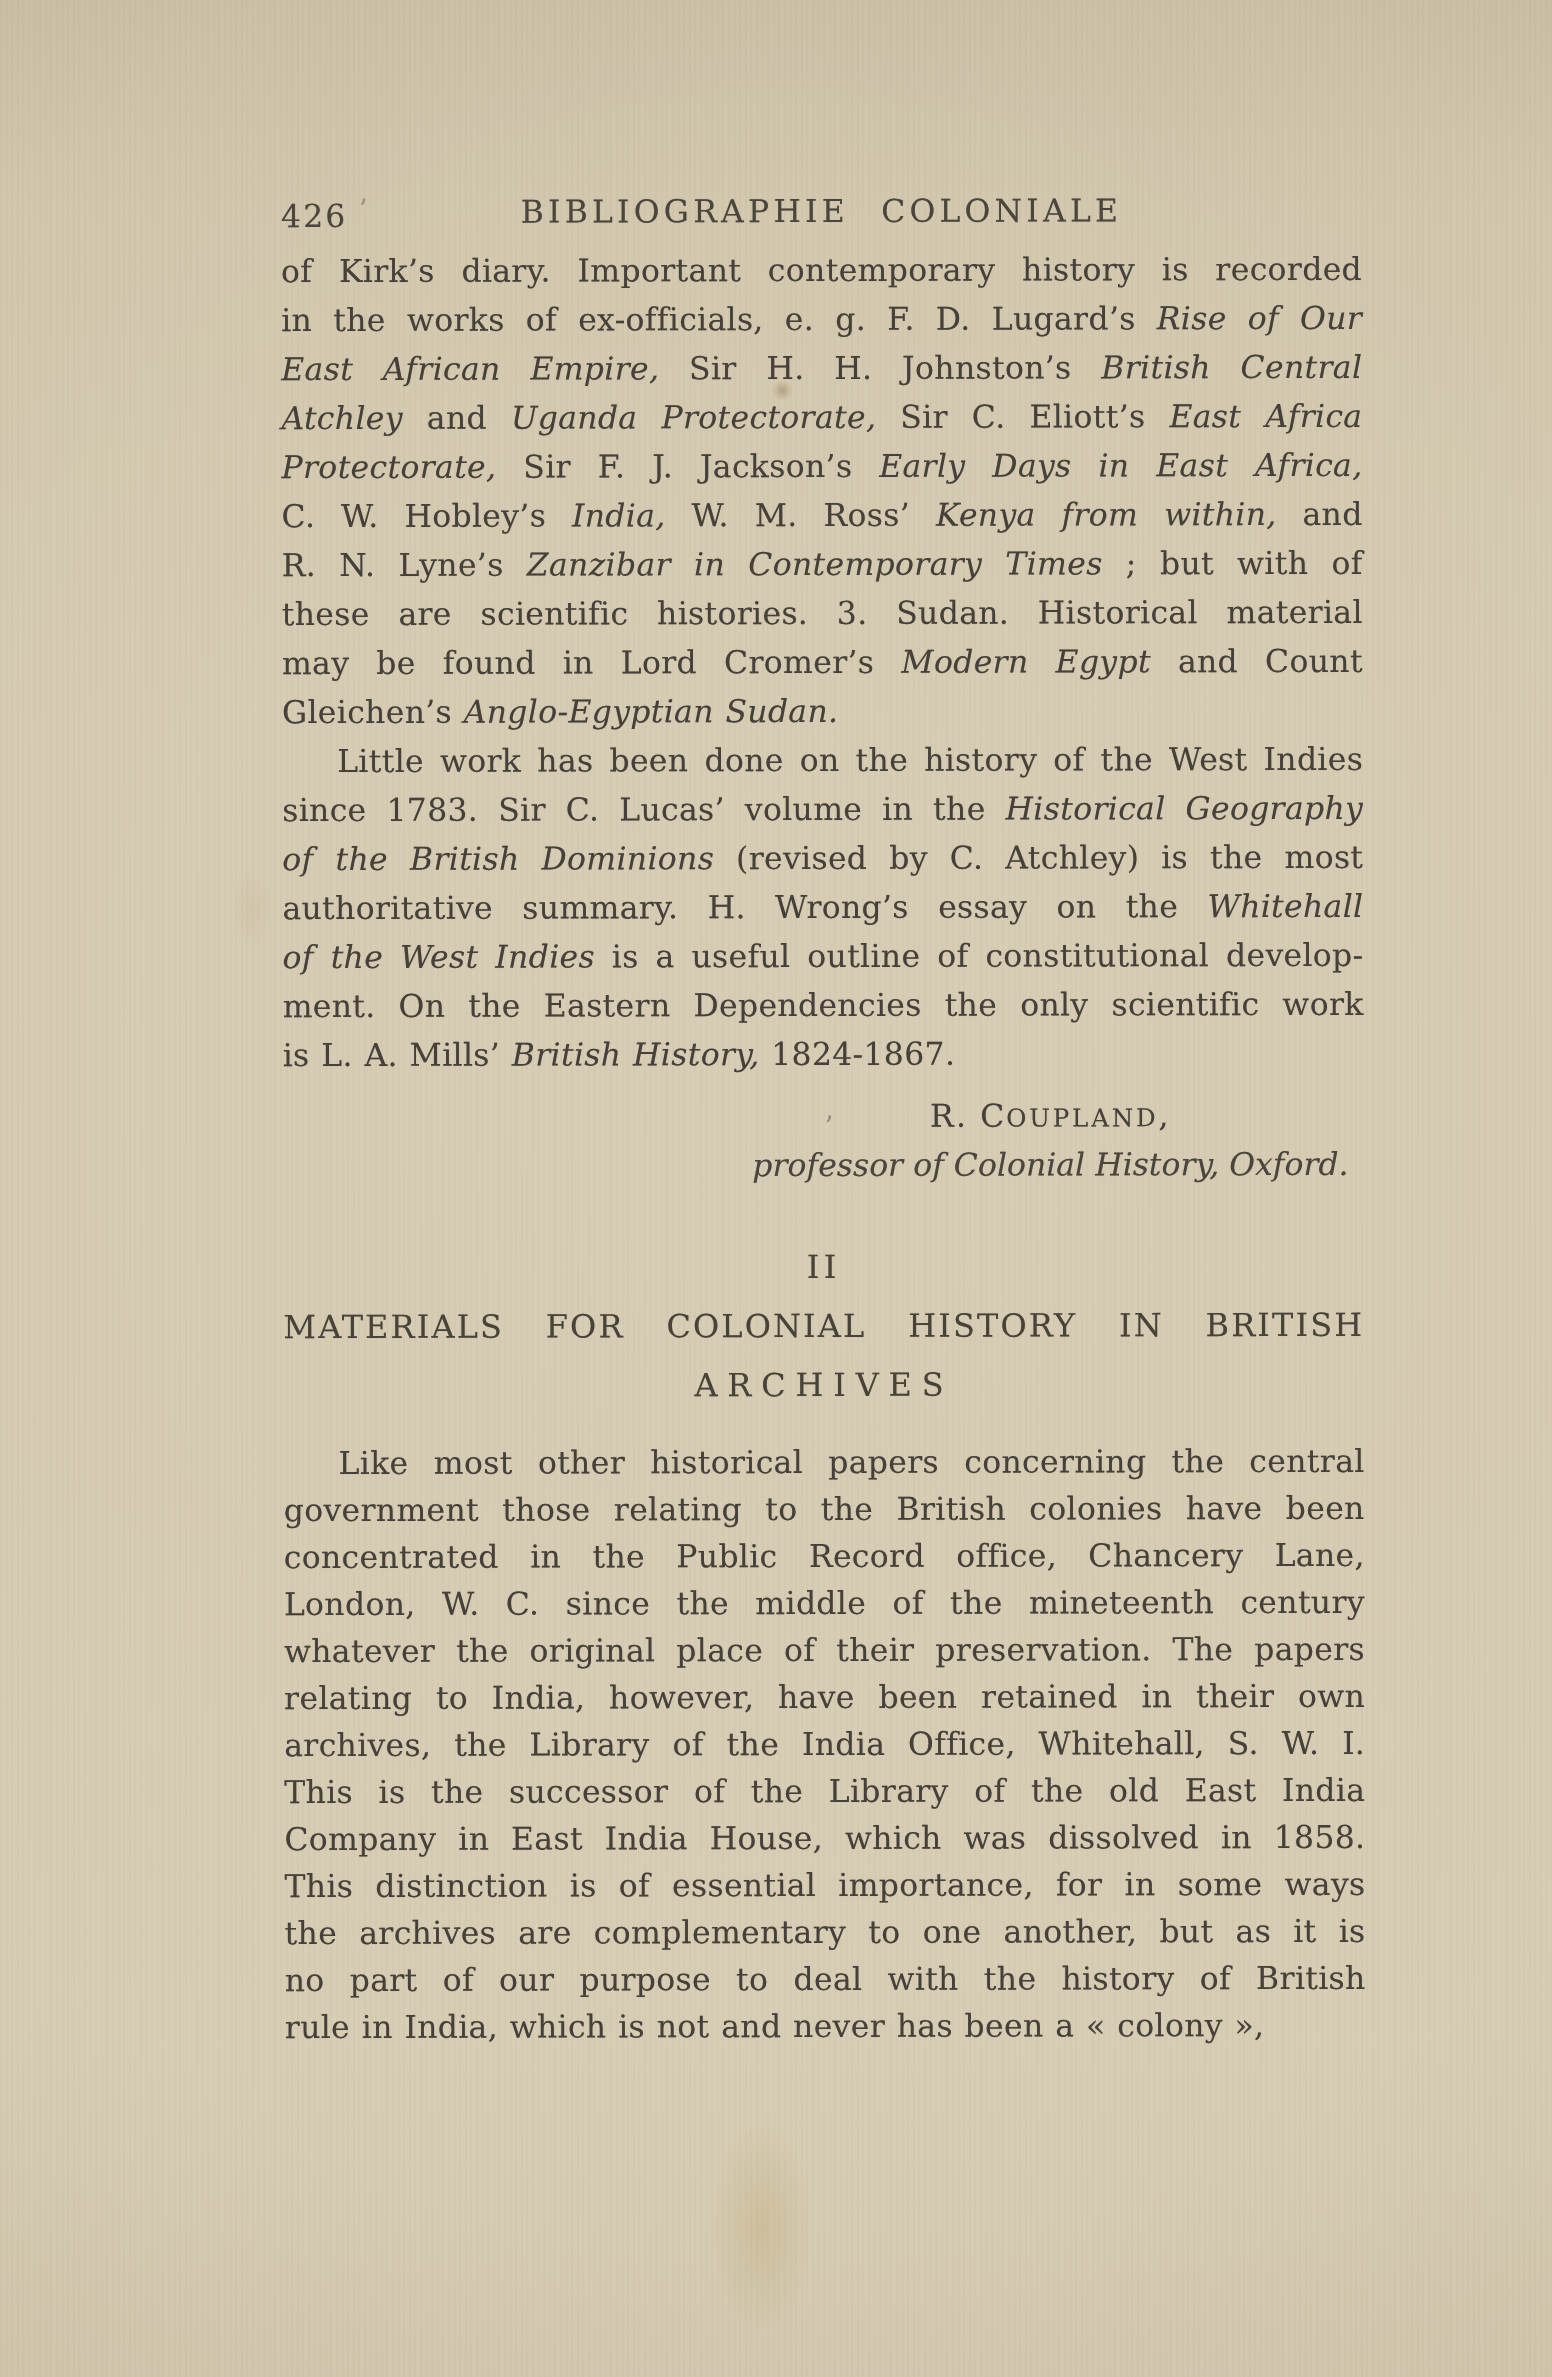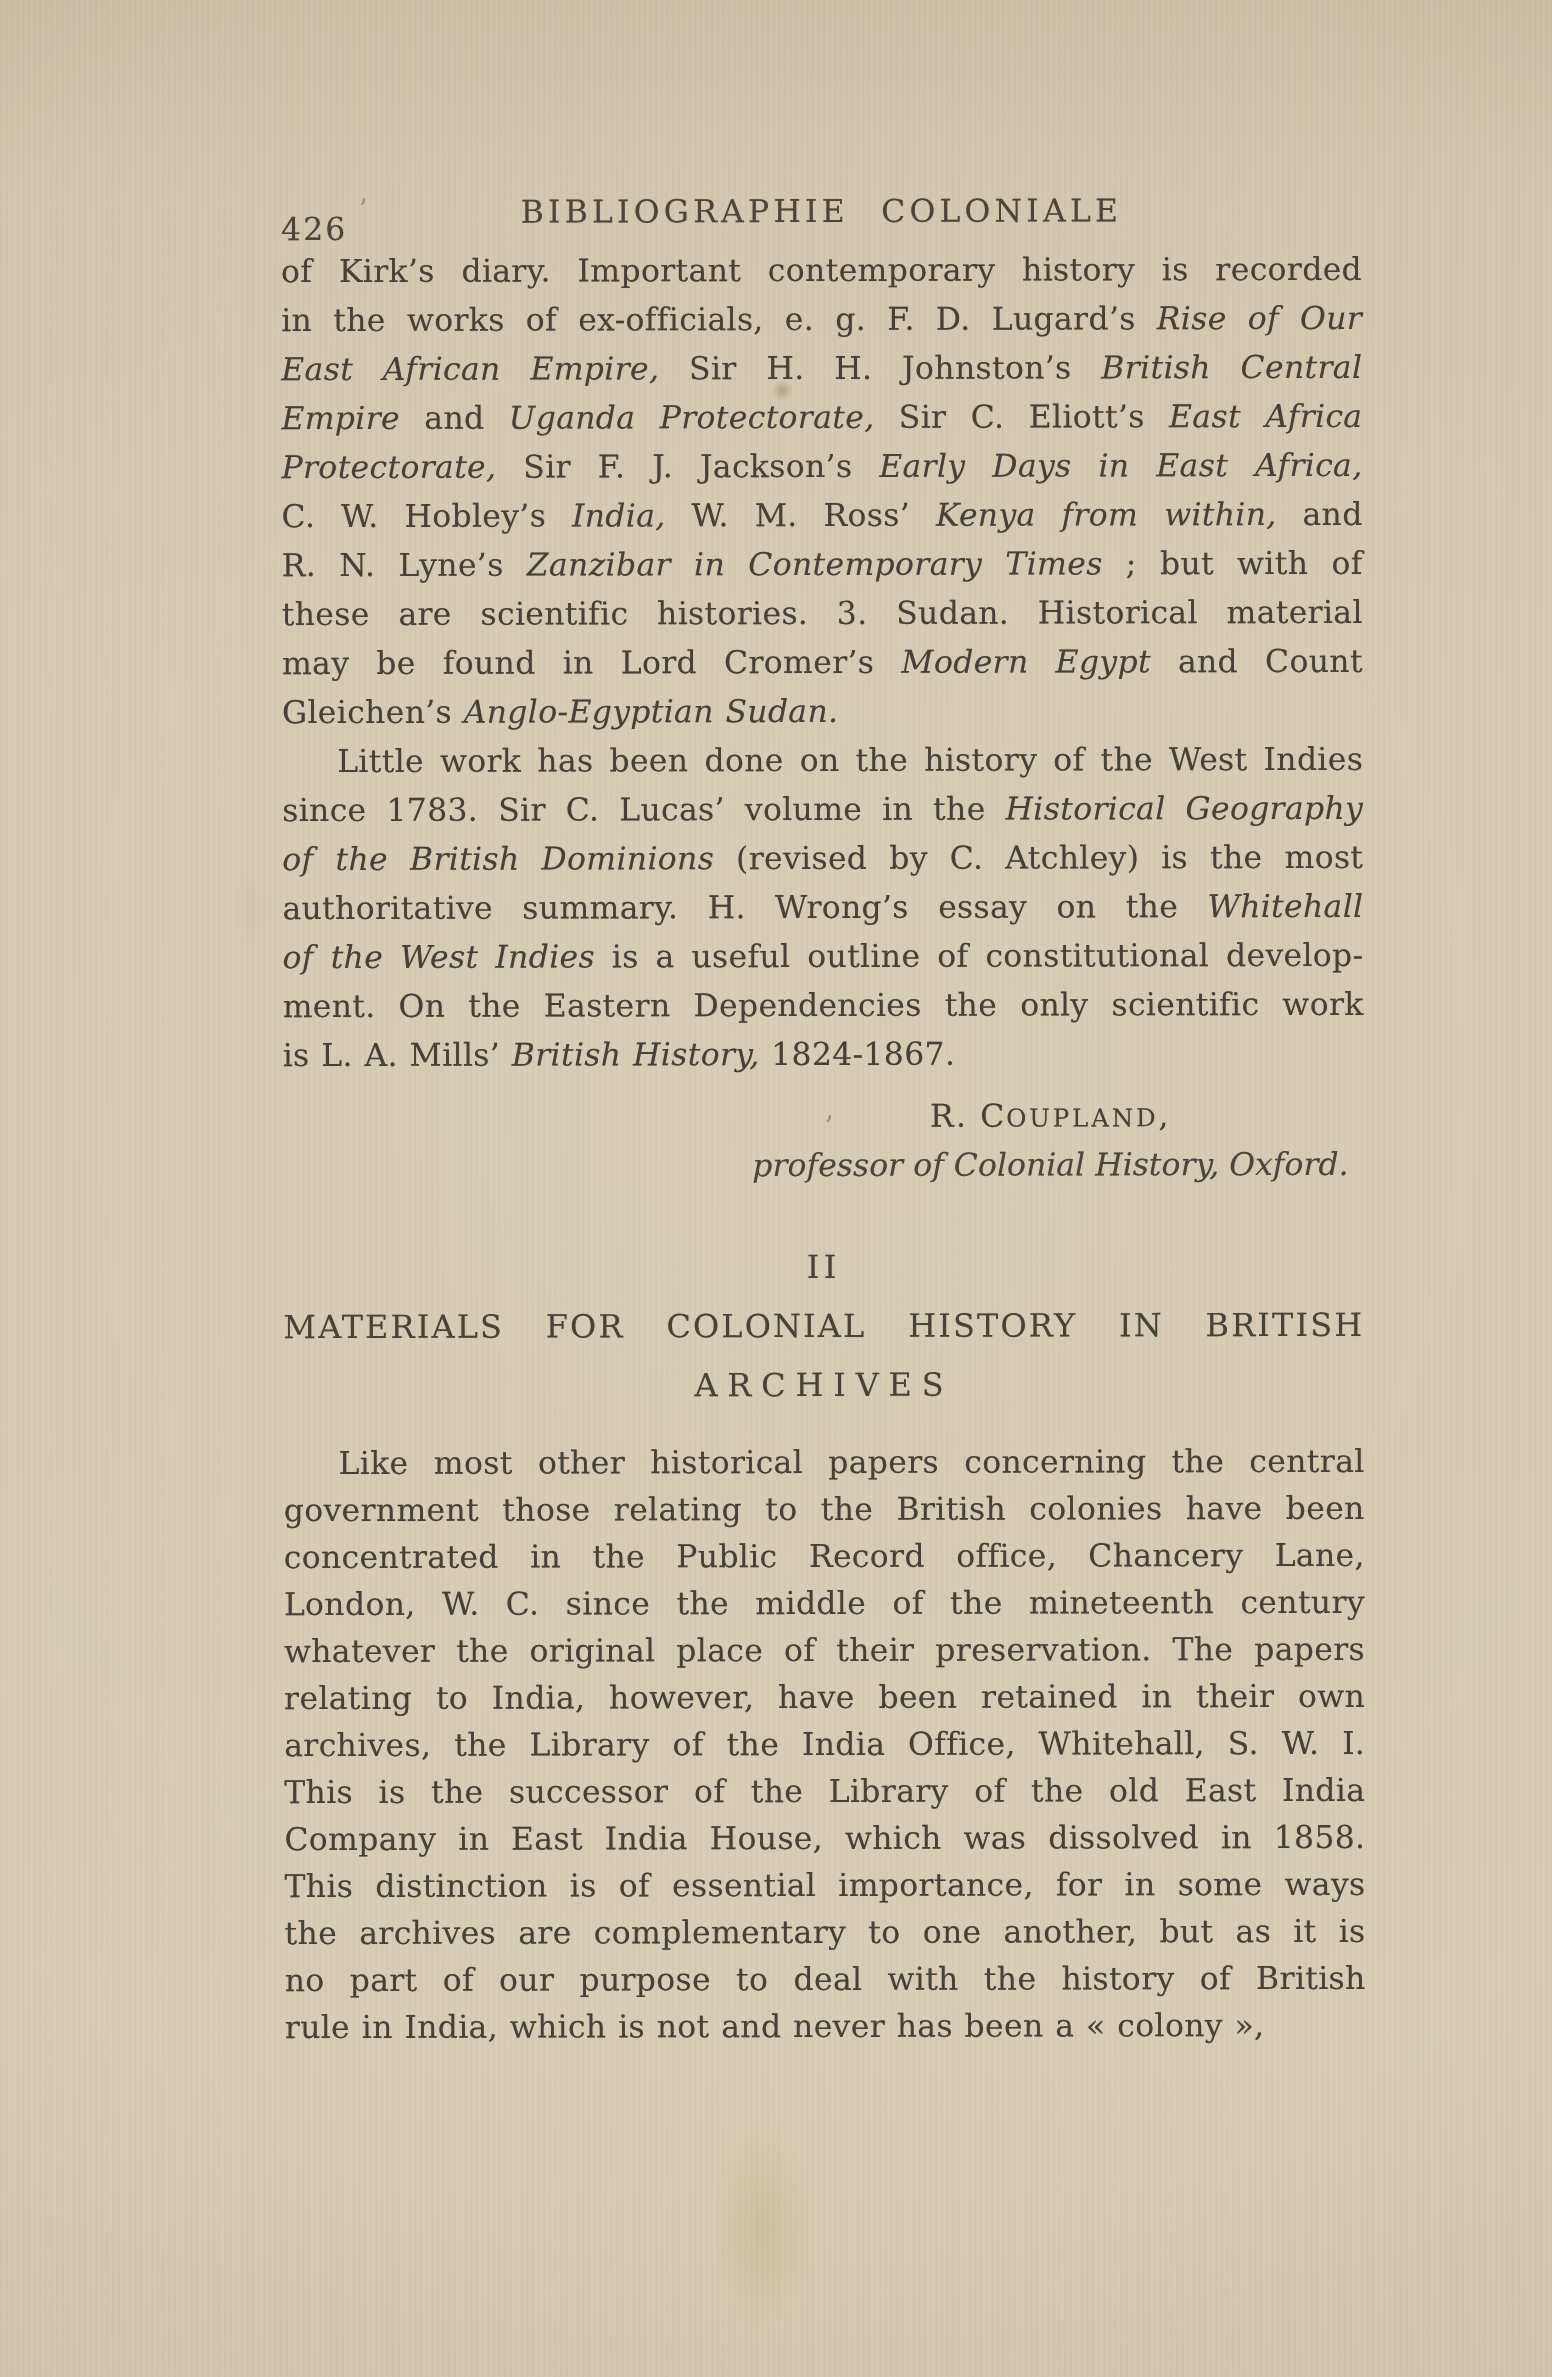--- a/index.html
+++ b/index.html
@@ -18,21 +18,21 @@
     background:radial-gradient(ellipse, rgba(172,140,72,0.20) 0%, rgba(172,140,72,0.08) 50%, rgba(172,140,72,0) 75%);}
   .stain3{position:absolute;left:231px;top:867px;width:42px;height:84px;border-radius:50%;
     background:radial-gradient(ellipse, rgba(140,115,65,0.07) 0%, rgba(140,115,65,0) 70%);}
 
   
   .text-col{position:absolute;left:283px;width:1081px;top:0;height:100%;
     color:#45413a;transform:rotate(-0.12deg);
     text-shadow:0 0 0.7px rgba(62,56,46,0.35);}
   .running-header{position:absolute;left:0;top:187px;width:100%;height:49px;
     font-size:31.5px;line-height:49px;color:#4a463e;}
-  .pageno{position:absolute;left:0;top:17px;letter-spacing:2.1px;}
+  .pageno{position:absolute;left:0;top:4px;letter-spacing:2.1px;}
   .rtitle{position:absolute;left:0;top:0;width:100%;text-align:center;
     letter-spacing:4.2px;word-spacing:18px;}
   .stray-a{position:absolute;font-size:26.6px;opacity:0.40;}
 
   .block{position:absolute;left:0;width:100%;font-size:31.5px;}
   .b1{top:246px;line-height:49px;}
   .b2{top:1439px;line-height:47px;}
   .l{text-align:justify;text-align-last:justify;white-space:normal;
      word-spacing:1.4px;letter-spacing:0.3px;}
   .l.last{text-align-last:left;}
@@ -67,21 +67,21 @@
   <div class="running-header">
     <span class="pageno">426</span>
     <span class="stray-a" style="left:78px;top:-4.2px;">’</span>
     <span class="rtitle">BIBLIOGRAPHIE COLONIALE</span>
   </div>
 
   <div class="block b1">
       <div class="l"><span class="rm">of Kirk’s diary. Important contemporary history is recorded</span></div>
       <div class="l"><span class="rm">in the works of ex-officials, e. g. F. D. Lugard’s </span><span class="it">Rise of Our</span></div>
       <div class="l"><span class="it">East African Empire,</span><span class="rm"> Sir H. H. Johnston’s </span><span class="it">British Central</span></div>
-      <div class="l"><span class="it">Empire</span><span class="rm"> and </span><span class="it">Uganda Protectorate,</span><span class="rm"> Sir C. Eliott’s </span><span class="it">East Africa</span></div>
+      <div class="l"><span class="it">Atchley</span><span class="rm"> and </span><span class="it">Uganda Protectorate,</span><span class="rm"> Sir C. Eliott’s </span><span class="it">East Africa</span></div>
       <div class="l"><span class="it">Protectorate,</span><span class="rm"> Sir F. J. Jackson’s </span><span class="it">Early Days in East Africa,</span></div>
       <div class="l"><span class="rm">C. W. Hobley’s </span><span class="it">India,</span><span class="rm"> W. M. Ross’ </span><span class="it">Kenya from within,</span><span class="rm"> and</span></div>
       <div class="l"><span class="rm">R. N. Lyne’s </span><span class="it">Zanzibar in Contemporary Times</span><span class="rm"> ; but with of</span></div>
       <div class="l"><span class="rm">these are scientific histories. 3. Sudan. Historical material</span></div>
       <div class="l"><span class="rm">may be found in Lord Cromer’s </span><span class="it">Modern Egypt</span><span class="rm"> and Count</span></div>
       <div class="l last"><span class="rm">Gleichen’s </span><span class="it">Anglo-Egyptian Sudan.</span></div>
       <div class="l ind"><span class="rm">Little work has been done on the history of the West Indies</span></div>
       <div class="l"><span class="rm">since 1783. Sir C. Lucas’ volume in the </span><span class="it">Historical Geography</span></div>
       <div class="l"><span class="it">of the British Dominions</span><span class="rm"> (revised by C. Atchley) is the most</span></div>
       <div class="l"><span class="rm">authoritative summary. H. Wrong’s essay on the </span><span class="it">Whitehall</span></div>

